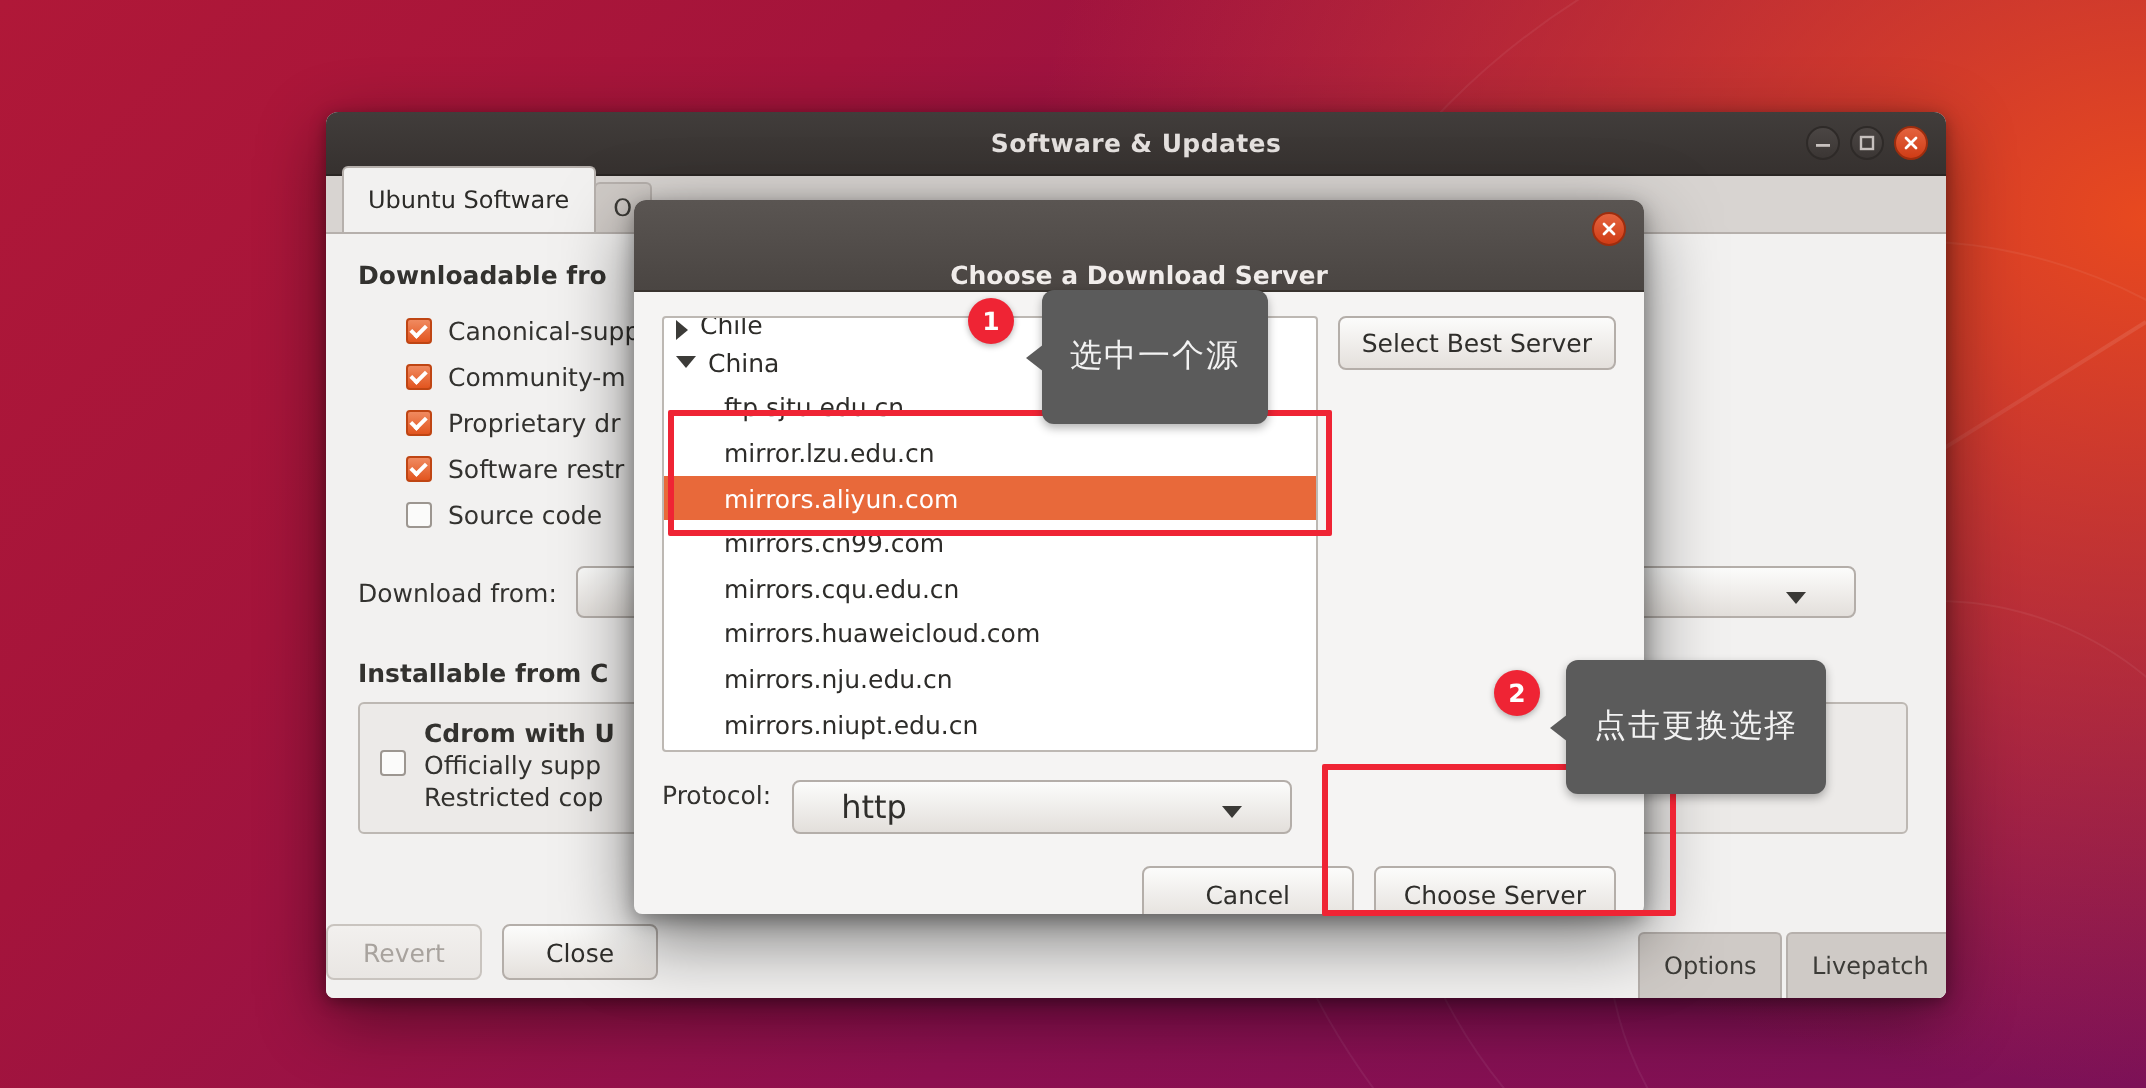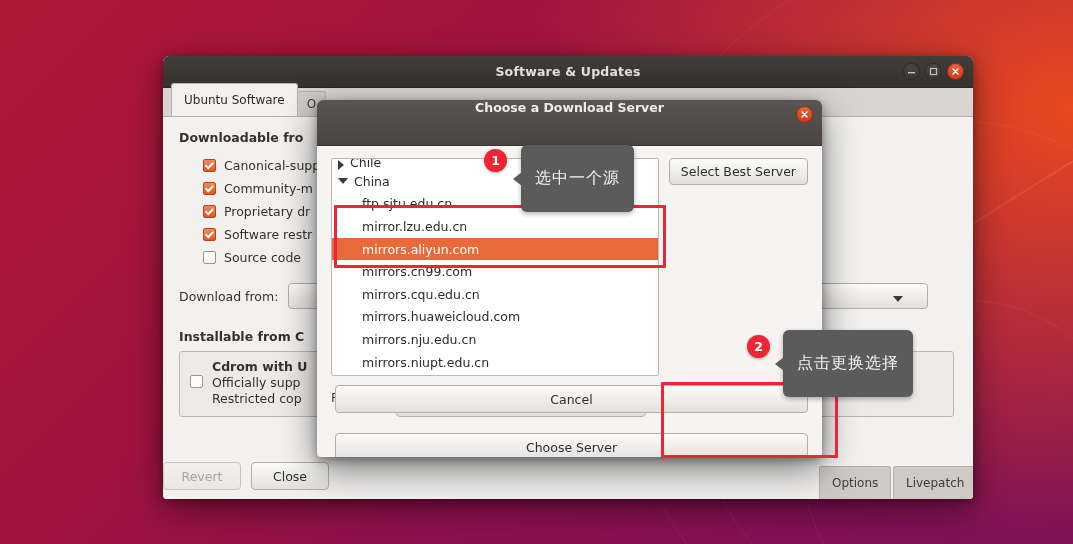--- a/index.html
+++ b/index.html
@@ -160,21 +160,21 @@
     width: 505px; height: 357px;
     border-radius: 6px 6px 4px 4px;
     background: #f5f4f3;
     box-shadow: 0 12px 36px rgba(0,0,0,0.5), 0 3px 10px rgba(0,0,0,0.35);
     overflow: hidden;
   }
   .dlg-title {
     height: 46px;
     background: linear-gradient(180deg, #5a5552 0%, #4a4542 100%);
     border-bottom: 1px solid #39342f;
-    display: flex; align-items: flex-start; position: relative;
+    display: flex; align-items: flex-end; position: relative;
   }
   .dlg-title span {
     flex: 1; text-align: center; color: #f0ecea;
     font-size: 12.5px; font-weight: bold;
   }
   .dlg-close {
     position: absolute; right: 9px; top: 6px;
     width: 17px; height: 17px; border-radius: 50%;
     background: linear-gradient(180deg, #e4633e 0%, #cf3c16 100%);
     border: 1px solid #9d2d0e;
@@ -217,21 +217,21 @@
     display: flex; align-items: center; white-space: nowrap;
     align-self: flex-start;
   }
 
   .proto-row { display: flex; margin-top: 14px; }
   .proto-row .lbl { font-size: 12.5px; color: #33322f; margin-right: 10px; }
   .proto-combo { width: 250px; height: 27px; }
 
   .dlg-footer {
     position: absolute; left: 18px; right: 14px; bottom: 13px;
-    display: flex; justify-content: flex-end; gap: 20px; flex-direction: column;
+    display: flex; justify-content: flex-end; gap: 10px;
   }
 
   
   .ann-badge {
     position: absolute;
     width: 23px; height: 23px; border-radius: 50%;
     background: #ef2434;
     color: #fff; font-size: 12.5px; font-weight: bold;
     display: flex; align-items: center; justify-content: center;
     z-index: 60;

